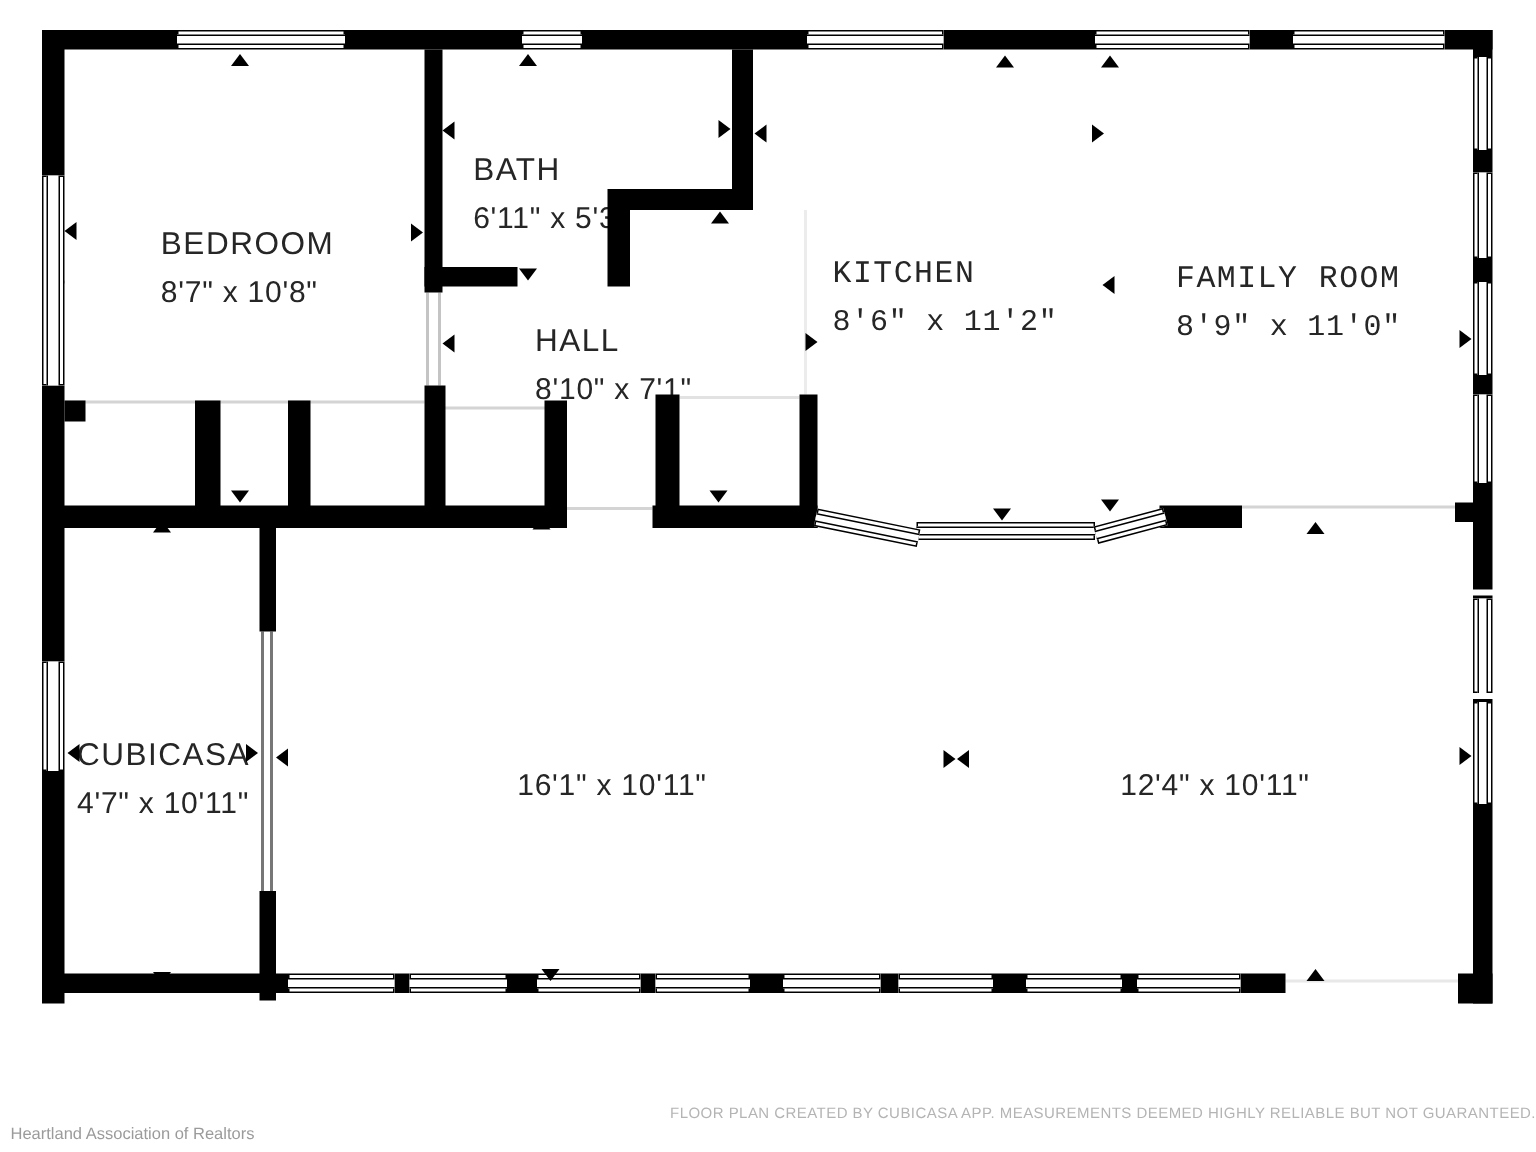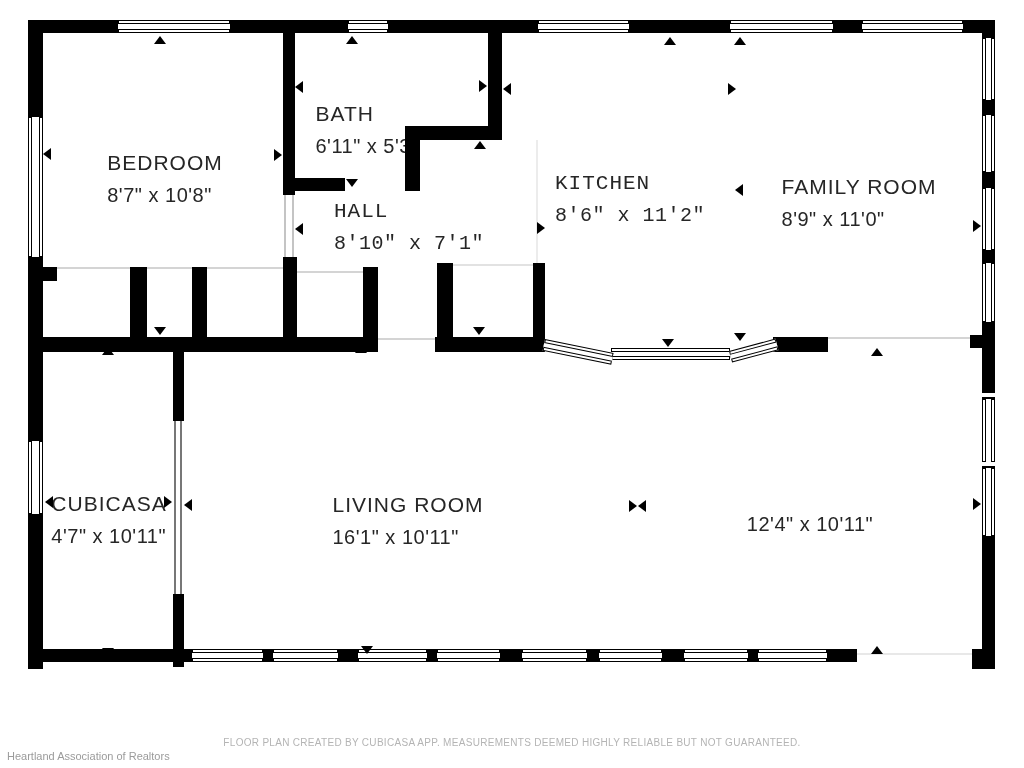--- a/index.html
+++ b/index.html
@@ -13,21 +13,21 @@
   .window.v .pane{top:-1px;bottom:-1px;left:2px;right:2px;border-left:1px solid #000;border-right:1px solid #000;}
   .arrow{position:absolute;width:0;height:0;z-index:5;}
   .arr-up{border-left:6px solid transparent;border-right:6px solid transparent;border-bottom:8px solid #000;}
   .arr-down{border-left:6px solid transparent;border-right:6px solid transparent;border-top:8px solid #000;}
   .arr-left{border-top:6px solid transparent;border-bottom:6px solid transparent;border-right:8px solid #000;}
   .arr-right{border-top:6px solid transparent;border-bottom:6px solid transparent;border-left:8px solid #000;}
   .room-label{position:absolute;transform:translate(-50%,-50%);text-align:left;color:#262626;
     z-index:1;white-space:nowrap;line-height:26px;}
   .room-name{font-size:21px;letter-spacing:1px;}
   .room-dims{font-size:20px;letter-spacing:0.5px;margin-top:6px;}
-  #disclaimer{position:absolute;left:0;right:0;top:737px;text-align:center;font-size:10px;
+  #disclaimer{position:absolute;left:0;right:0;top:737px;text-align:right;font-size:10px;
     letter-spacing:0.3px;color:#b4b4b4;z-index:6;}
   #watermark{position:absolute;left:7px;top:750px;font-size:11px;color:#9b9b9b;z-index:6;}
 </style>
 </head>
 <body>
 
 <div id="plan">
   <div id="disclaimer">FLOOR PLAN CREATED BY CUBICASA APP. MEASUREMENTS DEEMED HIGHLY RELIABLE BUT NOT GUARANTEED.</div>
   <div id="watermark">Heartland Association of Realtors</div>
 <div class="oline" style="left: 43px; top: 267px; width: 240px; height: 2px; background: rgb(212, 212, 212);"></div>
@@ -42,38 +42,37 @@
     <div class="oline" style="left: 174px; top: 421px; width: 2px; height: 173px; background: rgb(119, 119, 119);"></div>
     <div class="oline" style="left: 180px; top: 421px; width: 2px; height: 173px; background: rgb(119, 119, 119);"></div>
     <div class="room-label" style="left: 165px; top: 179px;">
       <div class="room-name">BEDROOM</div>
       <div class="room-dims">8'7" x 10'8"</div>
     </div>
     <div class="room-label" style="left: 367px; top: 130px;">
       <div class="room-name">BATH</div>
       <div class="room-dims">6'11" x 5'3"</div>
     </div>
-    <div class="room-label" style="left: 409px; top: 228px; font-family: Liberation Mono, monospace;">
+    <div class="room-label" style="left: 409px; top: 244px;">
       <div class="room-name">HALL</div>
       <div class="room-dims">8'10" x 7'1"</div>
     </div>
     <div class="room-label" style="left: 630px; top: 200px; font-family: Liberation Mono, monospace;">
       <div class="room-name">KITCHEN</div>
       <div class="room-dims">8'6" x 11'2"</div>
     </div>
-    <div class="room-label" style="left: 859px; top: 203px;">
+    <div class="room-label" style="left: 859px; top: 203px; font-family: Liberation Mono, monospace;">
       <div class="room-name">FAMILY ROOM</div>
       <div class="room-dims">8'9" x 11'0"</div>
     </div>
     <div class="room-label" style="left: 109px; top: 520px;">
       <div class="room-name">CUBICASA</div>
       <div class="room-dims">4'7" x 10'11"</div>
     </div>
     <div class="room-label" style="left: 408px; top: 521px;">
-      <div class="room-name">LIVING ROOM</div>
       <div class="room-dims">16'1" x 10'11"</div>
     </div>
     <div class="room-label" style="left: 810px; top: 521px;">
       <div class="room-dims">12'4" x 10'11"</div>
     </div>
     <div class="wall" style="left: 28px; top: 20px; width: 90px; height: 13px;"></div>
     <div class="wall" style="left: 230px; top: 20px; width: 118px; height: 13px;"></div>
     <div class="wall" style="left: 388px; top: 20px; width: 150px; height: 13px;"></div>
     <div class="wall" style="left: 629px; top: 20px; width: 101px; height: 13px;"></div>
     <div class="wall" style="left: 833px; top: 20px; width: 29px; height: 13px;"></div>

